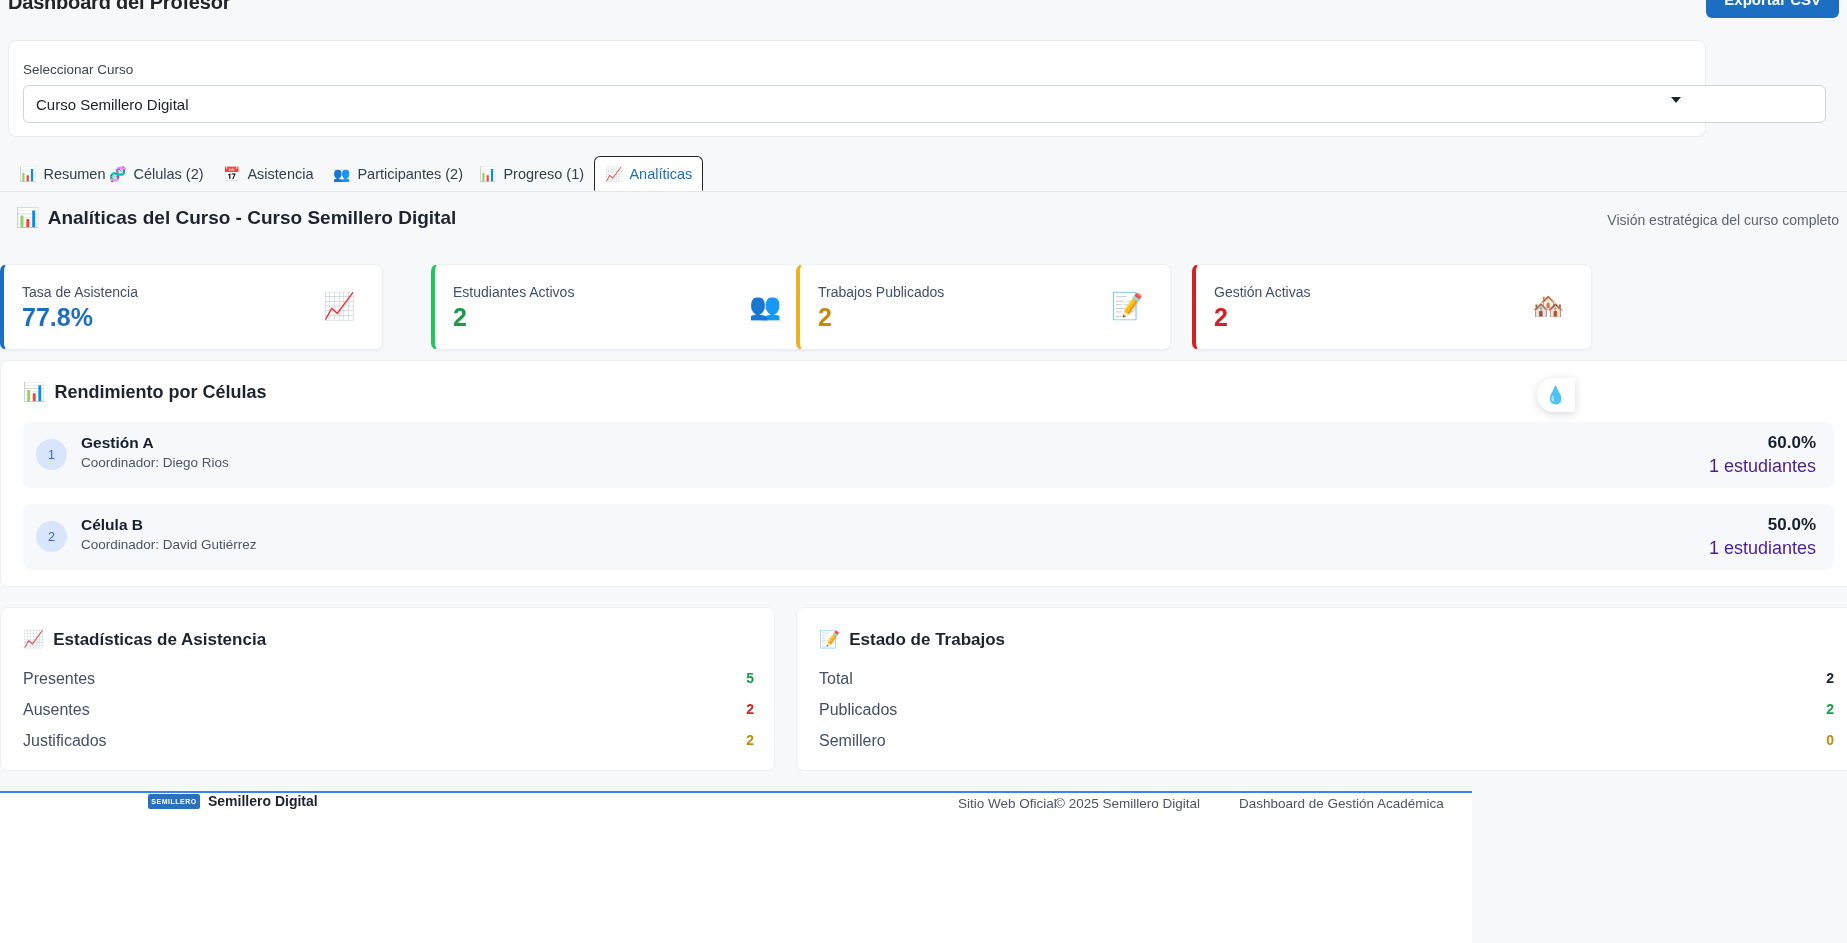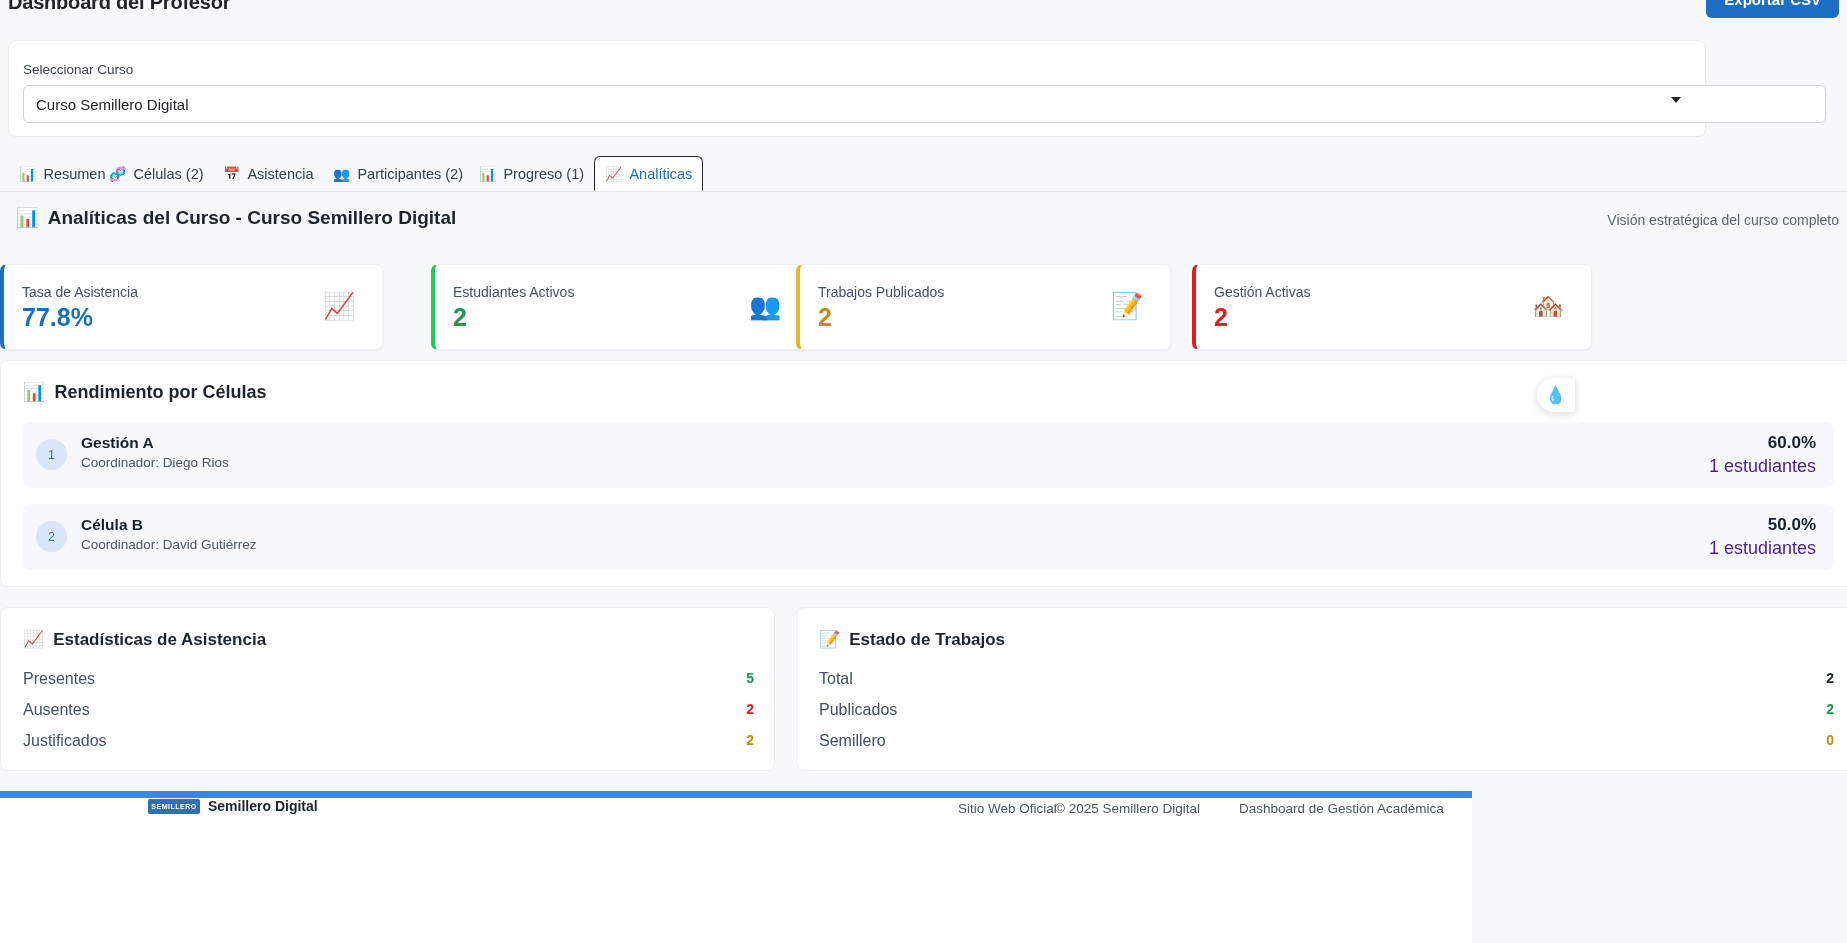--- a/index.html
+++ b/index.html
@@ -175,21 +175,21 @@
   }
   .stat-row {
     position: absolute; left: 22px; height: 21px;
   }
   .stat-row .k { position: absolute; left: 0; top: 0; font-size: 16px; color: #43506a; }
   .stat-row .v { position: absolute; right: 0; top: 0; font-size: 14px; font-weight: bold; }
 
   
   .footer {
     position: absolute; left: 0; top: 791px; width: 1472px; height: 152px;
-    background: #ffffff; border-top: 7px solid #3b82f6;
+    background: #ffffff; border-top: 2px solid #3b82f6;
   }
   .f-brand {
     position: absolute; left: 148px; top: 0px;
     display: flex; align-items: center; gap: 8px;
     font-size: 14px; font-weight: bold; color: #1d2430;
   }
   .f-logo {
     width: 52px; height: 15px; border-radius: 2px;
     background: #2e6fbd; color: #fff; font-size: 7px;
     display: flex; align-items: center; justify-content: center;

